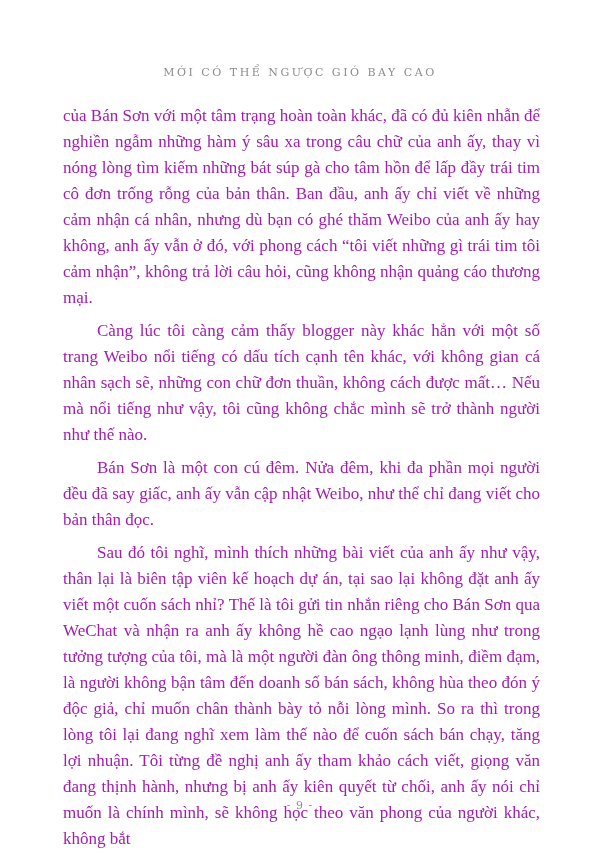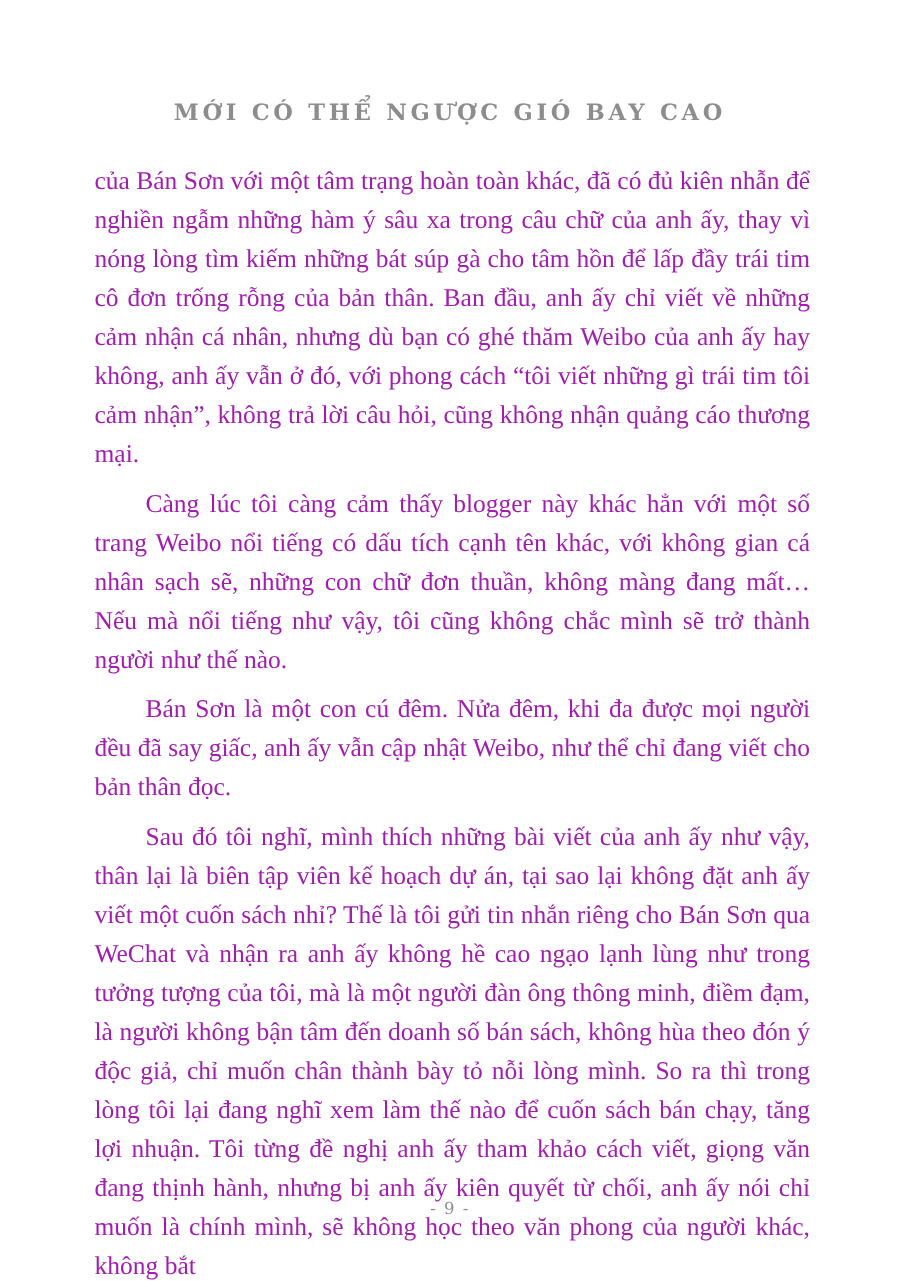--- a/index.html
+++ b/index.html
@@ -12,22 +12,22 @@
     width: 600px;
     height: 854px;
     background: #ffffff;
     overflow: hidden;
     font-family: "Liberation Serif", "DejaVu Serif", serif;
   }
   .running-head {
     margin-top: 66px;
     text-align: center;
     font-family: "DejaVu Serif", serif;
-    font-size: 15px;
-    font-weight: bold;
+    font-size: 11px;
+    font-weight: normal;
     letter-spacing: 2.5px;
     color: #8d8d8d;
     text-transform: uppercase;
   }
   .body-text {
     margin: 24px 60px 0 63px;
     color: #a21caf;
     font-size: 17px;
     line-height: 26px;
     text-align: justify;
@@ -52,20 +52,20 @@
 </style>
 </head>
 <body>
 
 <div class="page">
 
   <div class="running-head">MỚI CÓ THỂ NGƯỢC GIÓ BAY CAO</div>
 
   <div class="body-text">
     <p>của Bán Sơn với một tâm trạng hoàn toàn khác, đã có đủ kiên nhẫn để nghiền ngẫm những hàm ý sâu xa trong câu chữ của anh ấy, thay vì nóng lòng tìm kiếm những bát súp gà cho tâm hồn để lấp đầy trái tim cô đơn trống rỗng của bản thân. Ban đầu, anh ấy chỉ viết về những cảm nhận cá nhân, nhưng dù bạn có ghé thăm Weibo của anh ấy hay không, anh ấy vẫn ở đó, với phong cách “tôi viết những gì trái tim tôi cảm nhận”, không trả lời câu hỏi, cũng không nhận quảng cáo thương mại.</p>
-    <p class="indented">Càng lúc tôi càng cảm thấy blogger này khác hẳn với một số trang Weibo nổi tiếng có dấu tích cạnh tên khác, với không gian cá nhân sạch sẽ, những con chữ đơn thuần, không màng đang mất… Nếu mà nổi tiếng như vậy, tôi cũng không chắc mình sẽ trở thành người như thế nào.</p>
-    <p class="indented">Bán Sơn là một con cú đêm. Nửa đêm, khi đa được mọi người đều đã say giấc, anh ấy vẫn cập nhật Weibo, như thể chỉ đang viết cho bản thân đọc.</p>
+    <p class="indented">Càng lúc tôi càng cảm thấy blogger này khác hẳn với một số trang Weibo nổi tiếng có dấu tích cạnh tên khác, với không gian cá nhân sạch sẽ, những con chữ đơn thuần, không cách được mất… Nếu mà nổi tiếng như vậy, tôi cũng không chắc mình sẽ trở thành người như thế nào.</p>
+    <p class="indented">Bán Sơn là một con cú đêm. Nửa đêm, khi đa phần mọi người đều đã say giấc, anh ấy vẫn cập nhật Weibo, như thể chỉ đang viết cho bản thân đọc.</p>
     <p class="indented">Sau đó tôi nghĩ, mình thích những bài viết của anh ấy như vậy, thân lại là biên tập viên kế hoạch dự án, tại sao lại không đặt anh ấy viết một cuốn sách nhỉ? Thế là tôi gửi tin nhắn riêng cho Bán Sơn qua WeChat và nhận ra anh ấy không hề cao ngạo lạnh lùng như trong tưởng tượng của tôi, mà là một người đàn ông thông minh, điềm đạm, là người không bận tâm đến doanh số bán sách, không hùa theo đón ý độc giả, chỉ muốn chân thành bày tỏ nỗi lòng mình. So ra thì trong lòng tôi lại đang nghĩ xem làm thế nào để cuốn sách bán chạy, tăng lợi nhuận. Tôi từng đề nghị anh ấy tham khảo cách viết, giọng văn đang thịnh hành, nhưng bị anh ấy kiên quyết từ chối, anh ấy nói chỉ muốn là chính mình, sẽ không học theo văn phong của người khác, không bắt</p>
   </div>
 
   <div class="page-number">- 9 -</div>
 
 </div>
 
 </body></html>

